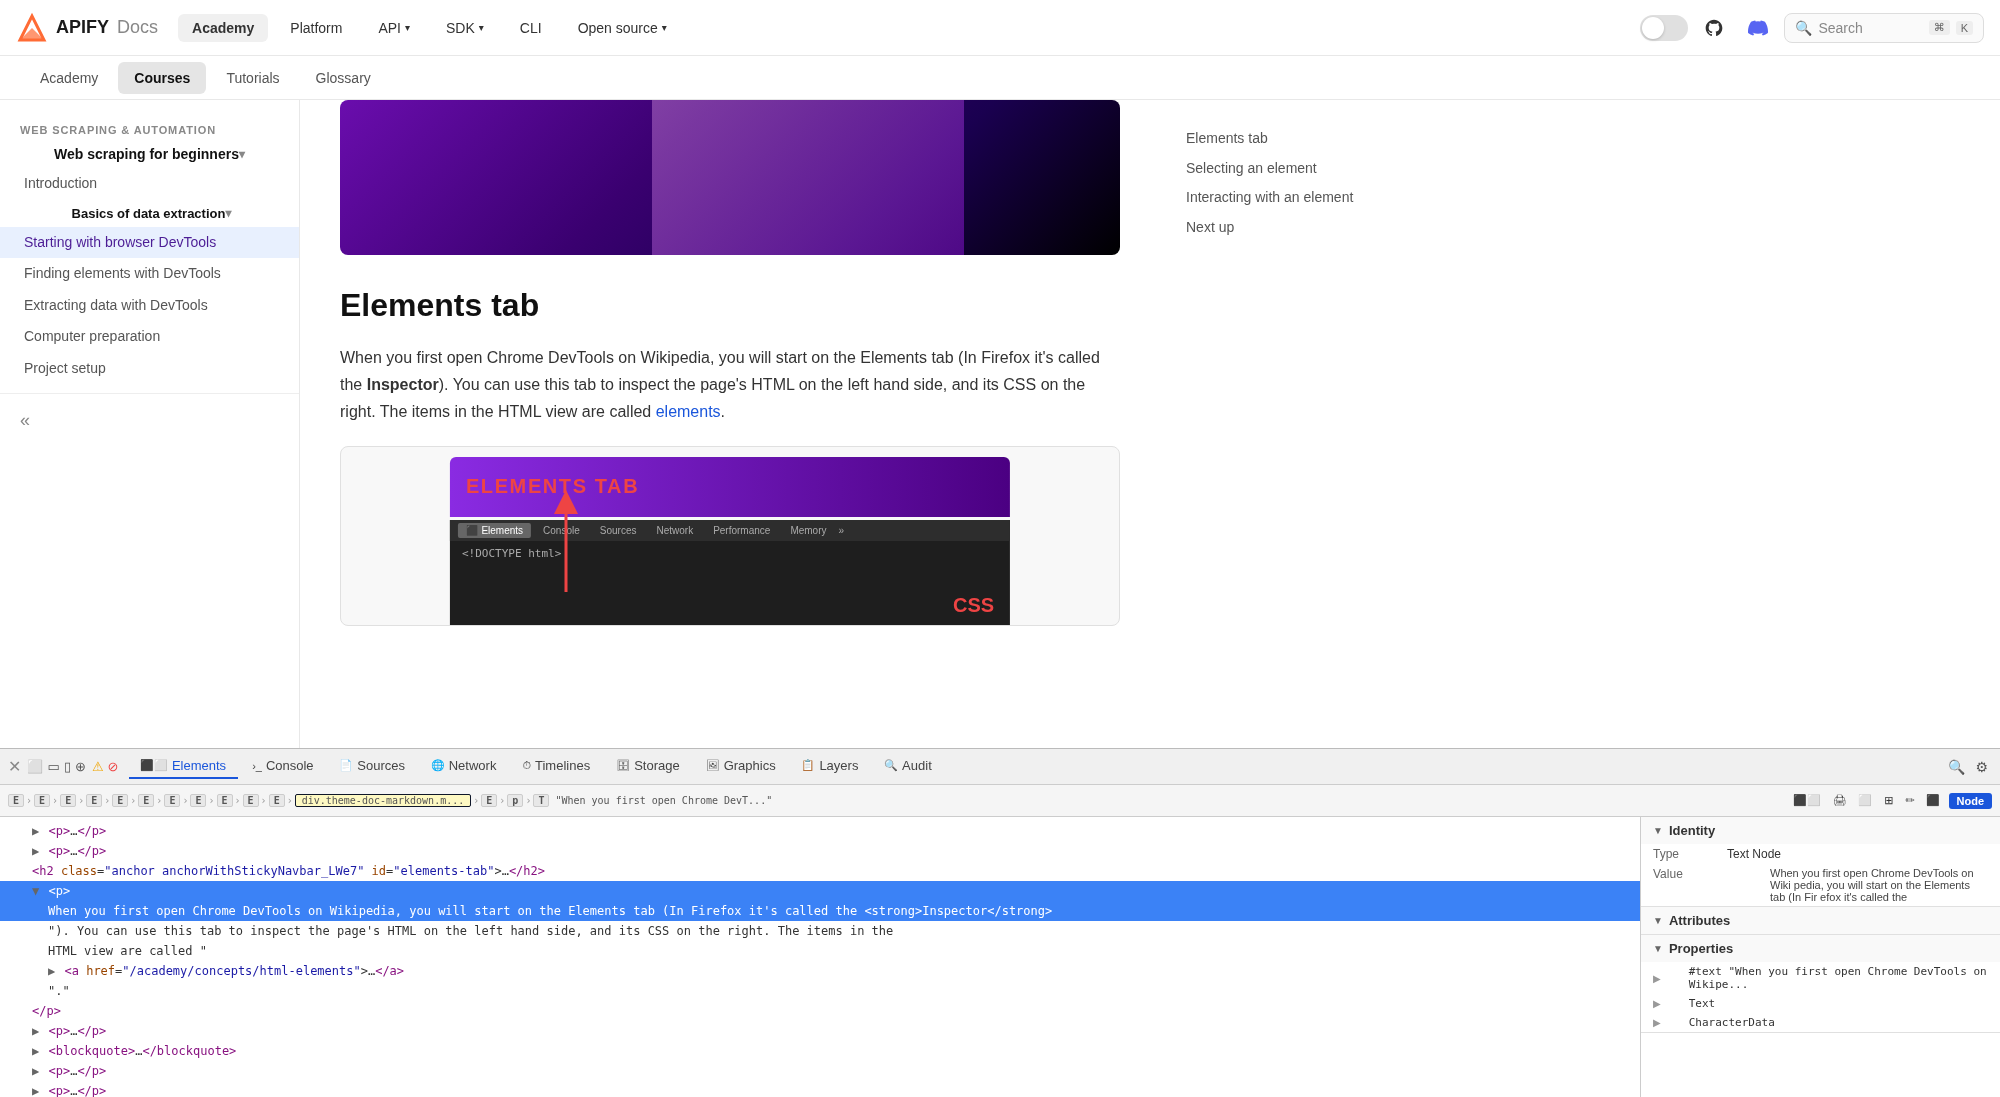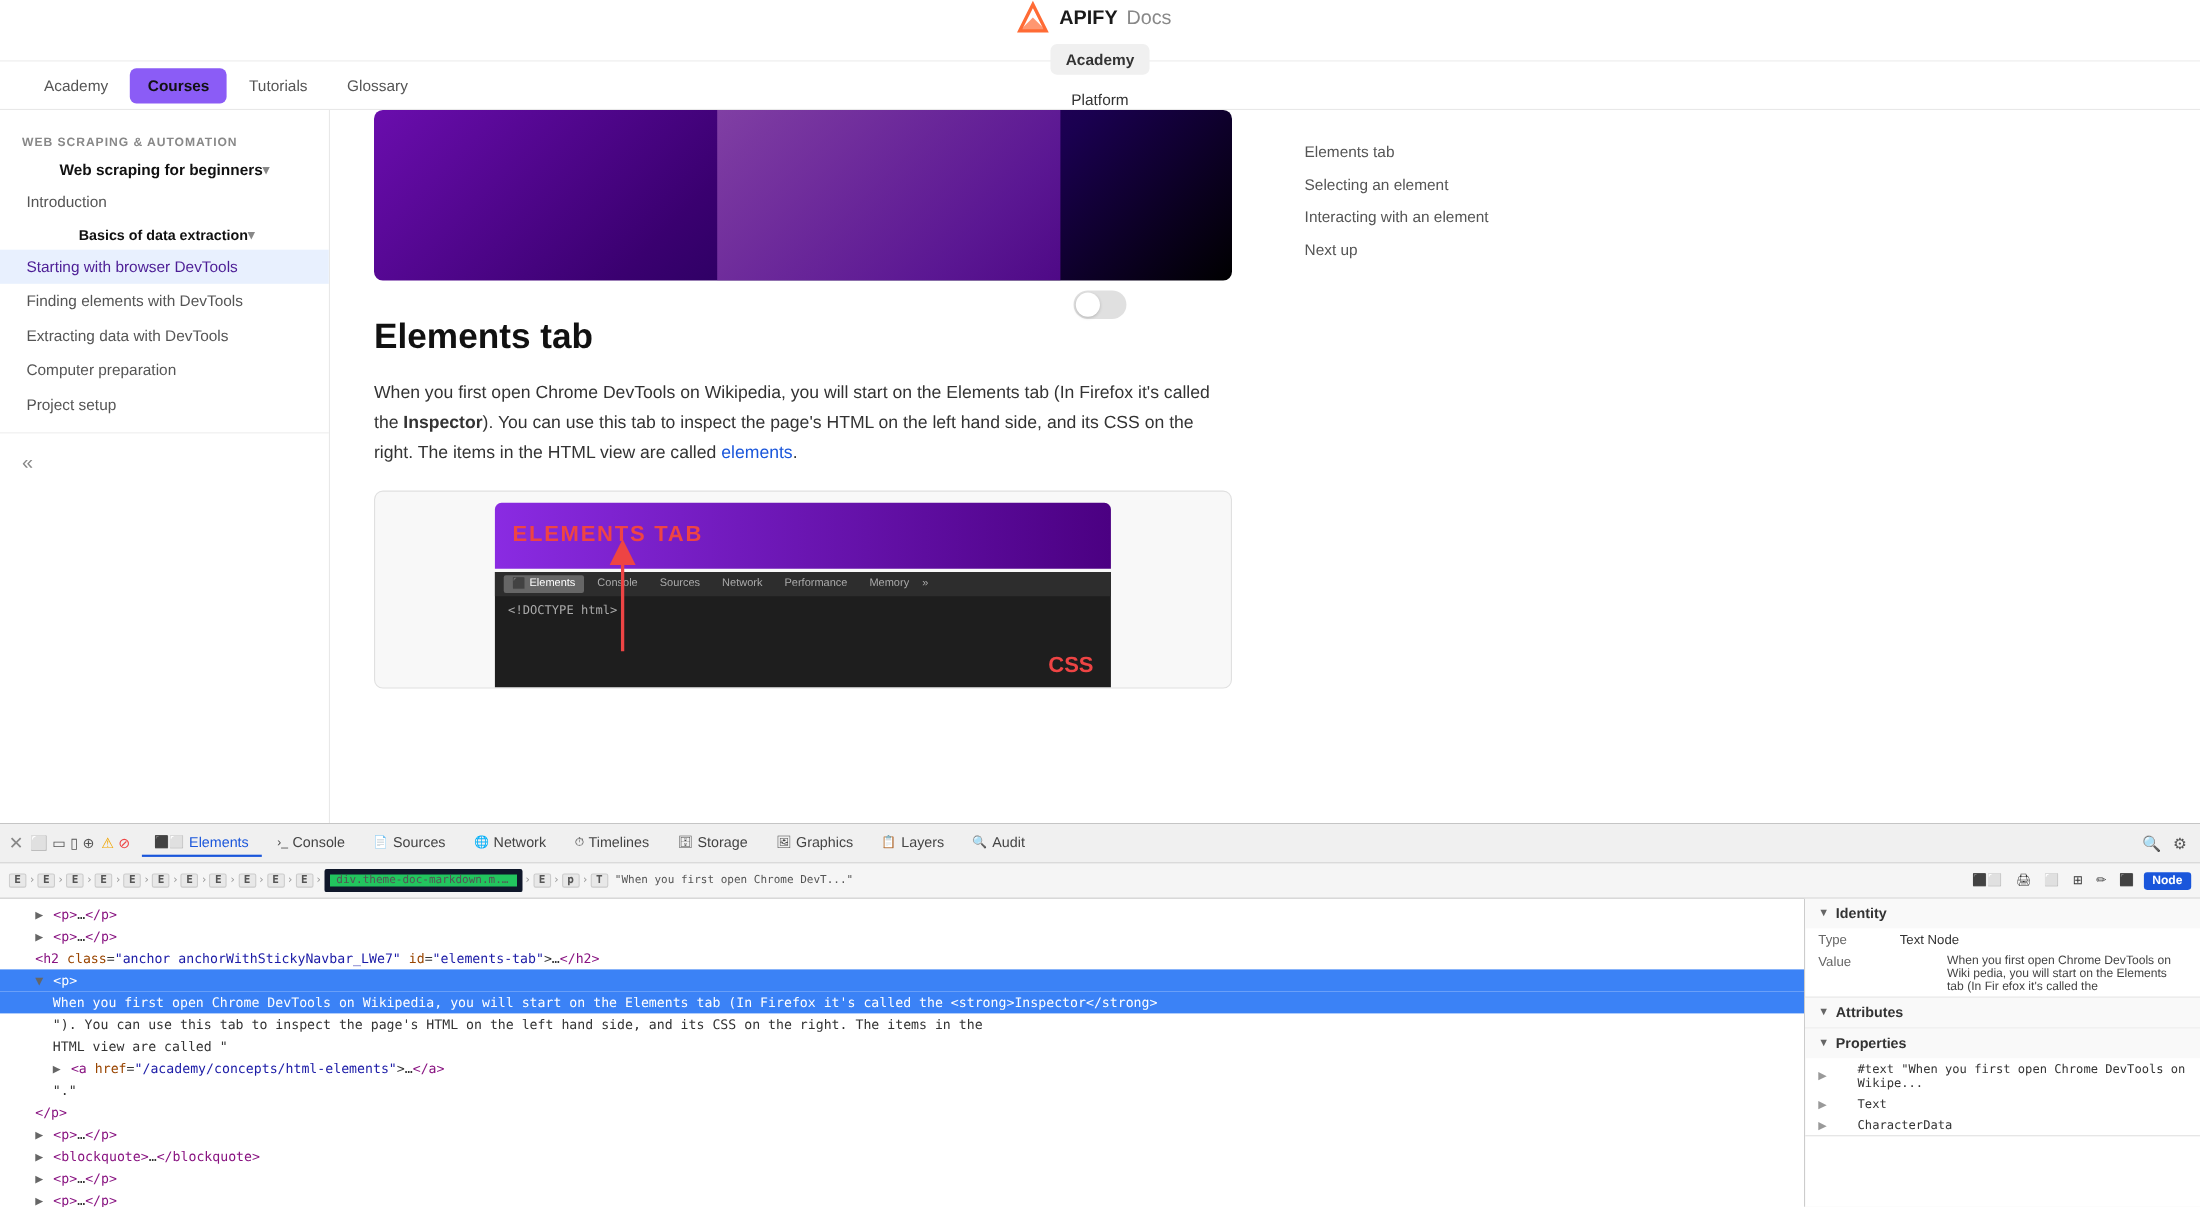--- a/index.html
+++ b/index.html
@@ -3,21 +3,20 @@
   <meta charset="utf-8">
   <style>
     * { box-sizing: border-box; margin: 0; padding: 0; }
     body { font-family: -apple-system, BlinkMacSystemFont, 'Segoe UI', sans-serif; font-size: 14px; color: #333; background: #fff; overflow: hidden; }
 
     
     .top-nav {
       display: flex; align-items: center; height: 56px;
       border-bottom: 1px solid #e8e8e8; padding: 0 16px; gap: 8px;
       background: #fff;
-      flex-direction: column;
     }
     .logo-area { display: flex; align-items: center; gap: 8px; margin-right: 12px; }
     .logo-icon { width: 32px; height: 32px; }
     .logo-text { font-size: 18px; font-weight: 700; color: #1a1a1a; }
     .logo-docs { font-size: 18px; font-weight: 400; color: #888; }
     .nav-btn {
       padding: 6px 14px; border-radius: 6px; font-size: 14px; cursor: pointer;
       border: none; background: transparent; color: #333; font-weight: 500;
     }
     .nav-btn.active { background: #f0f0f0; font-weight: 600; }
@@ -48,21 +47,21 @@
     
     .sec-nav {
       display: flex; align-items: center; height: 44px;
       border-bottom: 1px solid #e8e8e8; padding: 0 24px; gap: 4px;
       background: #fff;
     }
     .sec-nav-tab {
       padding: 8px 16px; font-size: 14px; cursor: pointer; border-radius: 6px;
       color: #555; font-weight: 500;
     }
-    .sec-nav-tab.active { background: #8b5cf6; font-weight: 600; color: #111; }
+    .sec-nav-tab.active { background: #e5e5e5; font-weight: 600; color: #111; }
 
     
     .main-layout { display: flex; height: calc(1097px - 56px - 44px); overflow: hidden; }
 
     
     .sidebar {
       width: 300px; min-width: 300px; border-right: 1px solid #e8e8e8;
       overflow-y: auto; padding: 16px 0; background: #fff;
     }
     .sidebar-section-title {
@@ -151,21 +150,21 @@
     .devtools-breadcrumb {
       display: flex; align-items: center; flex: 1; overflow: hidden;
       font-size: 11px; color: #555; font-family: monospace; gap: 2px;
     }
     .breadcrumb-e {
       background: #e8e8e8; border: 1px solid #ccc; border-radius: 2px;
       padding: 0 4px; font-size: 10px; color: #555; font-weight: 600;
     }
     .breadcrumb-sep { color: #999; font-size: 10px; }
     .breadcrumb-long {
-      background: #22c55e; border: 5px solid #0f172a; border-radius: 2px;
+      background: #fef9c3; border: 1px solid #0f172a; border-radius: 2px;
       padding: 0 6px; font-size: 10px; color: #555; white-space: nowrap; overflow: hidden;
       text-overflow: ellipsis; max-width: 180px;
     }
     .breadcrumb-t {
       background: #e8e8e8; border: 1px solid #ccc; border-radius: 2px;
       padding: 0 4px; font-size: 10px; color: #555; font-weight: 600;
     }
     .node-badge {
       background: #1a56db; color: #fff; font-size: 11px; font-weight: 600;
       padding: 2px 8px; border-radius: 3px; margin-left: auto;

